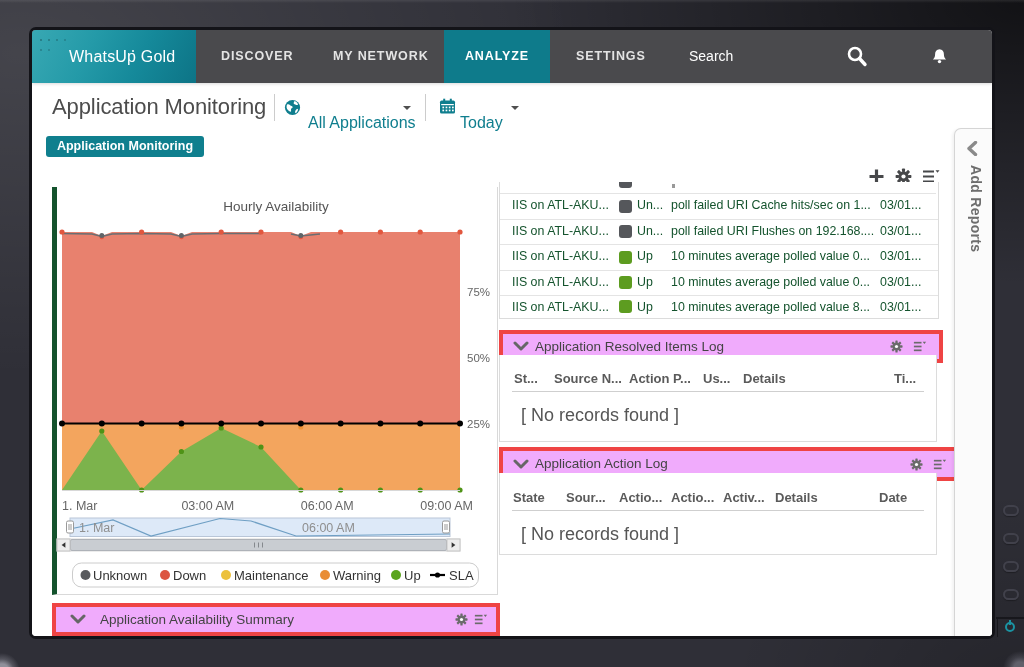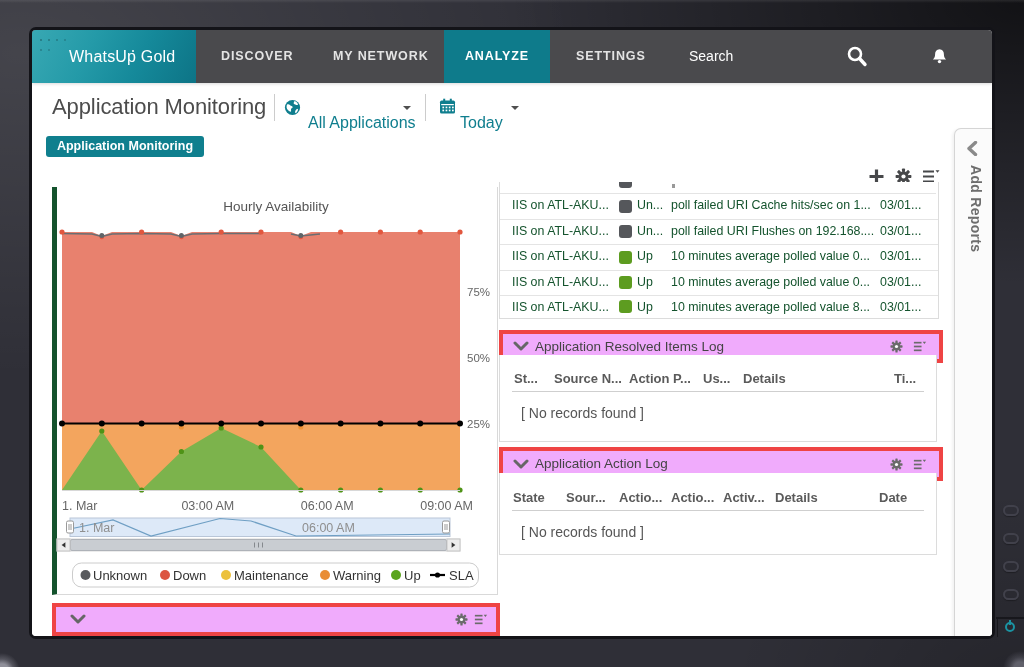--- a/index.html
+++ b/index.html
@@ -44,21 +44,21 @@
   .lpanel{position:absolute;left:20px;top:5px;width:440px;height:407px;background:#fff;
     border-left:5px solid #14532d;border-right:1px solid #d9d9d9;border-bottom:1px solid #d9d9d9;}
   .phead{position:absolute;background:#f0abfc;border:4px solid #ef4444;color:#444;font-size:13.5px;}
   .phead .tx{position:absolute;left:44px;top:0;line-height:25px;}
   .rpanel{position:absolute;left:467px;background:#fff;border-left:1px solid #dcdcdc;border-right:1px solid #dcdcdc;
     border-bottom:1px solid #dcdcdc;}
   .row{position:absolute;left:0;width:438px;height:25px;border-bottom:1px solid #e4e4e4;font-size:13px;color:#14532d;}
   .cell{position:absolute;top:0;line-height:25px;white-space:nowrap;font-size:12.4px;}
   .sq{position:absolute;width:13px;height:13px;border-radius:3px;top:6px;left:119px;}
   .thdr{position:absolute;font-size:13px;font-weight:bold;color:#5a5a5a;line-height:14px;white-space:nowrap;}
-  .norec{position:absolute;font-size:14px;color:#555;}
+  .norec{position:absolute;font-size:18px;color:#555;}
   
   .sidebar{position:absolute;left:922px;top:98px;width:38px;height:508px;background:#fbfbfb;
     border-left:1px solid #d5d5d5;border-top:1px solid #d5d5d5;border-top-left-radius:7px;
     box-shadow:-2px 1px 3px rgba(0,0,0,0.05);}
   .sbtext{position:absolute;left:13px;top:36px;writing-mode:vertical-rl;font-size:14px;font-weight:bold;color:#6e6e6e;white-space:nowrap;letter-spacing:0.3px;}
   
   .fbtn{position:absolute;width:12px;height:7px;border:2px solid #41414b;border-radius:6px;background:transparent;box-shadow:0 1px 1px rgba(0,0,0,0.3);}
 </style>
 </head>
 <body>
@@ -340,21 +340,21 @@
         <div class="thdr" style="left:14px;top:17px;">St...</div>
         <div class="thdr" style="left:54px;top:17px;">Source N...</div>
         <div class="thdr" style="left:129px;top:17px;">Action P...</div>
         <div class="thdr" style="left:203px;top:17px;">Us...</div>
         <div class="thdr" style="left:243px;top:17px;">Details</div>
         <div class="thdr" style="left:394px;top:17px;">Ti...</div>
         <div style="position:absolute;left:12px;top:36px;width:412px;height:1px;background:#cfcfcf;"></div>
         <div class="norec" style="left:21px;top:50px;">[ No records found ]</div>
       </div>
 
-      <div class="phead" style="left:467px;top:265px;width:436px;height:26px;">
+      <div class="phead" style="left:467px;top:265px;width:436px;height:26px;padding-left:20px;">
         <svg style="position:absolute;left:10px;top:8px;" width="16" height="11" viewBox="0 0 16 11">
           <path d="M2 2l6 6 6-6" fill="none" stroke="#666" stroke-width="3" stroke-linecap="round" stroke-linejoin="round"></path>
         </svg>
         <div class="tx" style="left:32px;line-height:26px;">Application Action Log</div>
         <svg style="position:absolute;right:36px;top:7px;" width="13" height="13" viewBox="0 0 17 17">
           <g fill="#6b6b6b">
               <circle cx="8.5" cy="8.5" r="5.1"></circle>
           <rect x="7" y="0.6" width="3" height="3.4" rx="0.7"></rect>
               <rect x="7" y="13" width="3" height="3.4" rx="0.7"></rect>
           <rect x="0.6" y="7" width="3.4" height="3" rx="0.7"></rect>
@@ -384,20 +384,21 @@
         <div class="thdr" style="left:275px;top:18px;">Details</div>
         <div class="thdr" style="left:379px;top:18px;">Date</div>
         <div style="position:absolute;left:12px;top:37px;width:412px;height:1px;background:#cfcfcf;"></div>
         <div class="norec" style="left:21px;top:51px;">[ No records found ]</div>
       </div>
 
       <div class="phead" style="left:20px;top:421px;width:440px;height:25px;">
         <svg style="position:absolute;left:14px;top:7px;" width="16" height="11" viewBox="0 0 16 11">
           <path d="M2 2l6 6 6-6" fill="none" stroke="#666" stroke-width="3" stroke-linecap="round" stroke-linejoin="round"></path>
         </svg>
+        <div class="tx">Application Availability Summary</div>
         <svg style="position:absolute;right:28px;top:6px;" width="13" height="13" viewBox="0 0 17 17">
           <g fill="#6b6b6b">
               <circle cx="8.5" cy="8.5" r="5.1"></circle>
           <rect x="7" y="0.6" width="3" height="3.4" rx="0.7"></rect>
               <rect x="7" y="13" width="3" height="3.4" rx="0.7"></rect>
           <rect x="0.6" y="7" width="3.4" height="3" rx="0.7"></rect>
               <rect x="13" y="7" width="3.4" height="3" rx="0.7"></rect>
           <rect x="7" y="0.6" width="3" height="3.4" rx="0.7" transform="rotate(45 8.5 8.5)"></rect>
           <rect x="7" y="13" width="3" height="3.4" rx="0.7" transform="rotate(45 8.5 8.5)"></rect>
           <rect x="0.6" y="7" width="3.4" height="3" rx="0.7" transform="rotate(45 8.5 8.5)"></rect>

